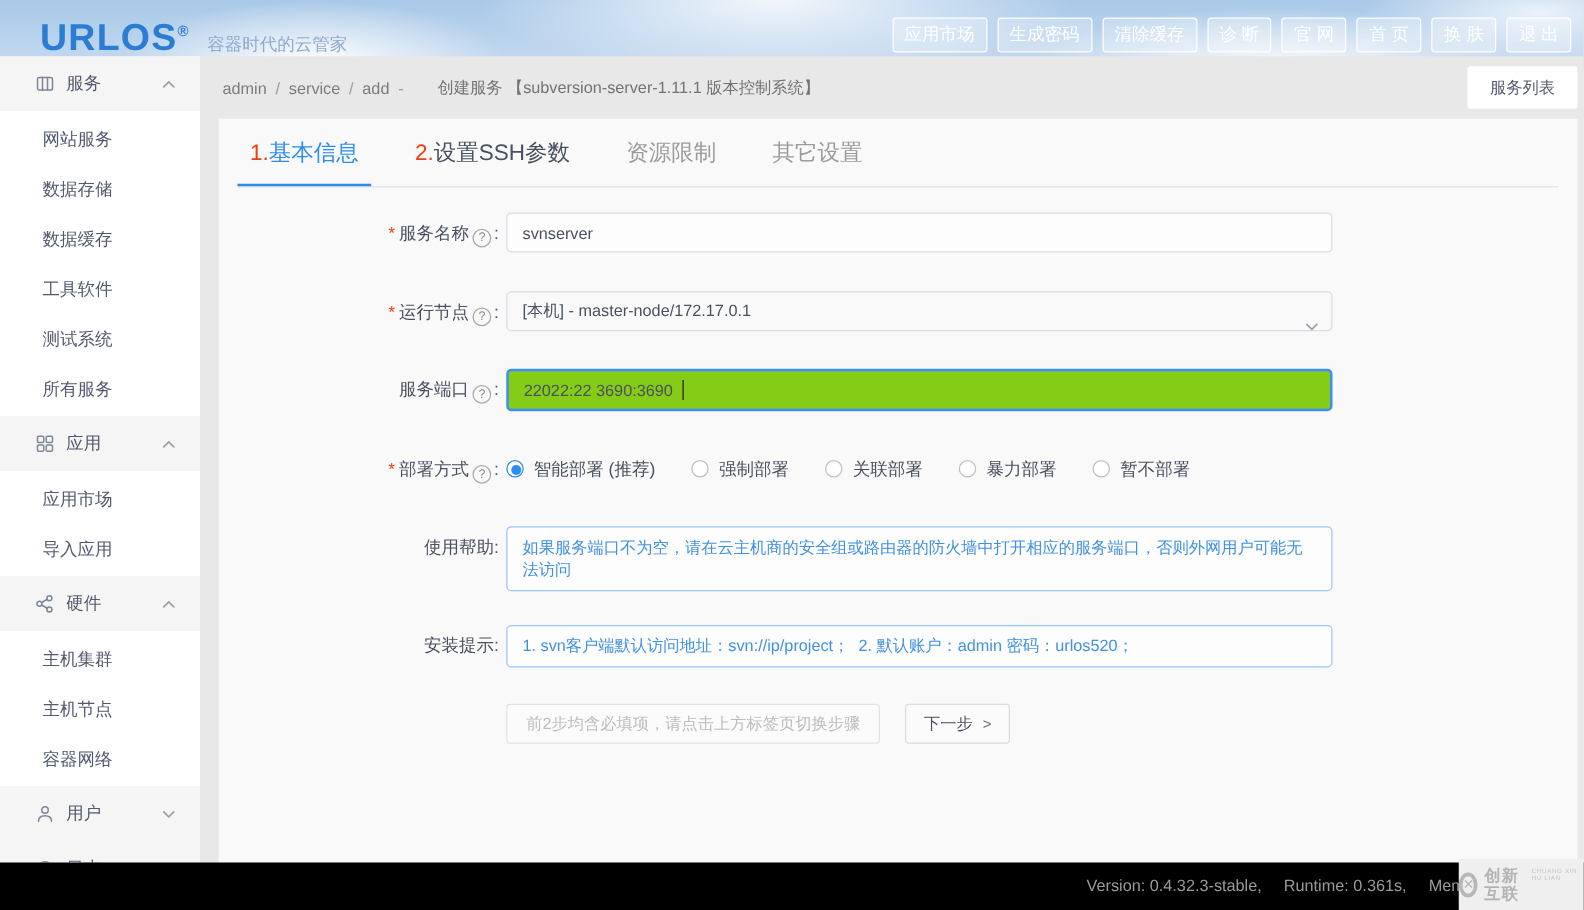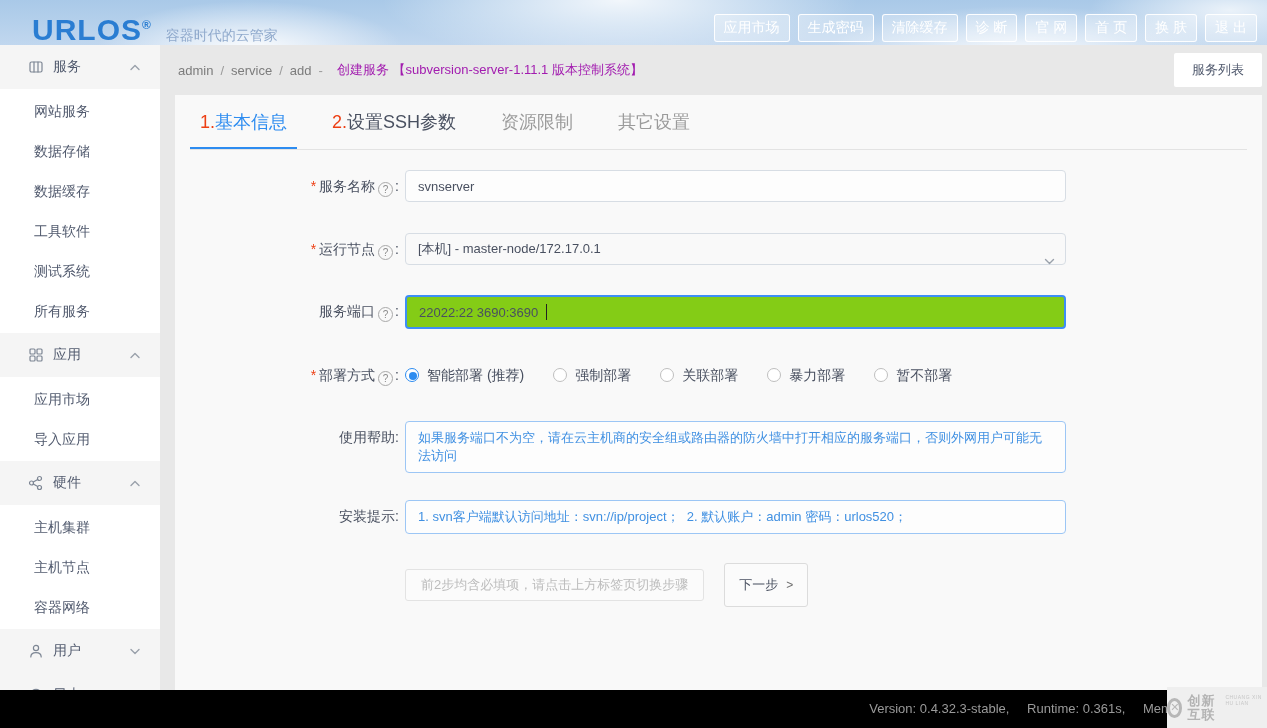--- a/index.html
+++ b/index.html
@@ -36,21 +36,21 @@
   .ssub { background:#ffffff; padding:2px 0; }
   .sitem { height:40px; line-height:40px; padding-left:34px; font-size:14px;
     color:#515a6e; cursor:pointer; }
 
   
   .content { position:absolute; top:45px; left:160px; right:0; bottom:38px; background:#e8e8e8; }
   .crumbbar { height:50px; display:flex; align-items:center; padding-left:18px;
     font-size:13px; color:#7c7c7c; position:relative; }
   .crumbbar .sep { margin:0 7px; color:#9a9a9a; }
   .crumb { cursor:pointer; }
-  .crumbtitle { color:#a21caf; margin-left:7px; }
+  .crumbtitle { color:#737373; margin-left:20px; }
   .svc-list-btn { position:absolute; top:8px; right:5px; background:#fff; border:none;
     padding:8px 18px; font-size:13px; color:#515a6e; cursor:pointer; border-radius:2px;
     font-family:inherit; }
 
   .card { position:absolute; top:50px; left:15px; right:5px; bottom:0;
     background:#f9f9f9; overflow:hidden; }
 
   
   .tabbar { display:flex; margin:0 15px; border-bottom:1px solid #e3e3e3; }
   .tab { padding:15px 10px 13px; margin-right:25px; font-size:18px; color:#9b9b9b;
@@ -89,21 +89,21 @@
   .ropt.sel .rcirc::after { content:""; position:absolute; left:3px; top:3px;
     width:8px; height:8px; border-radius:50%; background:#2d8cf0; }
 
   .bluebox { width:100%; min-height:34px; border:1px solid #9cc6f5; border-radius:4px;
     background:#fdfdfd; padding:7px 12px; font-size:13px; color:#4090e2;
     white-space:pre-wrap; line-height:18px; }
 
   .btnrow { display:flex; align-items:center; }
   .note-btn { height:32px; padding:0 15px; background:#fbfbfb; border:1px solid #e3e3e3;
     border-radius:3px; font-size:13px; color:#bcbcbc; cursor:not-allowed; font-family:inherit; }
-  .next-btn { height:44px; margin-left:20px; padding:0 14px; background:#fbfbfb;
+  .next-btn { height:32px; margin-left:20px; padding:0 14px; background:#fbfbfb;
     border:1px solid #dcdcdc; border-radius:3px; font-size:13px; color:#495060;
     cursor:pointer; font-family:inherit; display:flex; align-items:center; }
   .next-btn .arr { margin-left:8px; font-size:12px; color:#6d6d6d; }
 
   
   .footer { position:absolute; left:0; right:0; bottom:0; height:38px; background:#000000;
     text-align:right; line-height:38px; font-size:13px; color:#9a9a9a; }
   .footer span { margin:0 7px; }
 
   .watermark { position:absolute; right:0; bottom:0; width:100px; height:41px;

